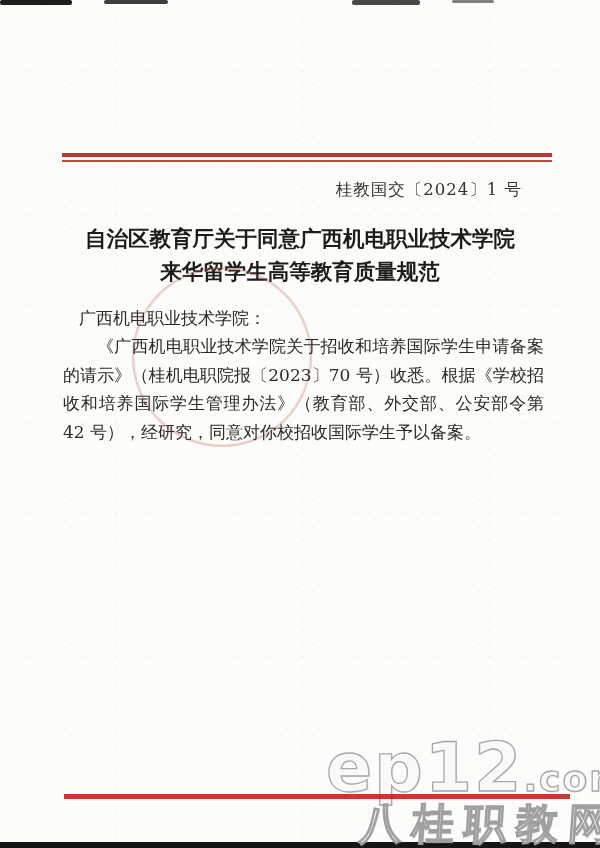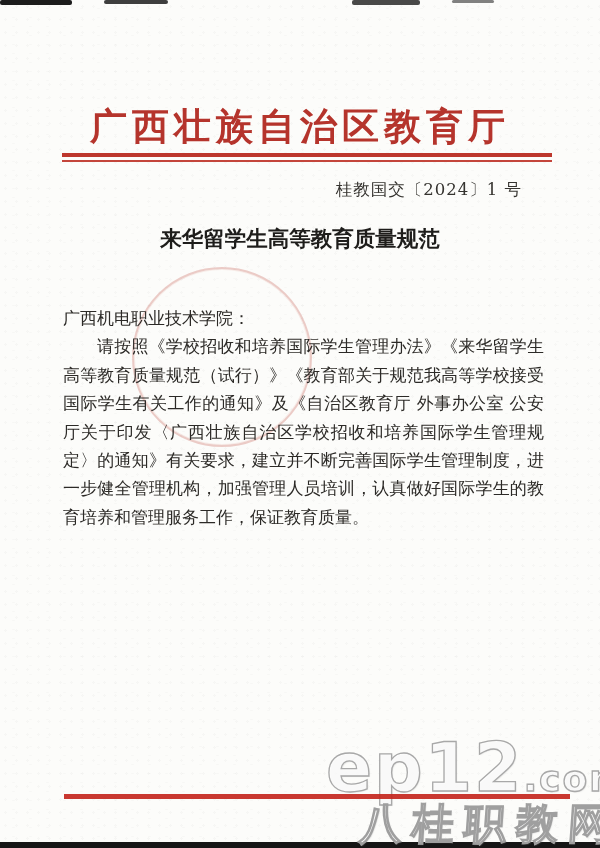--- a/index.html
+++ b/index.html
@@ -96,21 +96,21 @@
   .body-text {
     position: absolute;
     left: 63px; top: 304px;
     width: 481px;
     font-size: 17px;
     line-height: 28.4px;
     color: #2c2a27;
     text-align: justify;
     font-family: "DejaVu Serif", "Liberation Serif", serif;
   }
-  .salutation { text-indent: 0; }
+  .salutation { text-indent: 0; margin-left: 16px; }
   .body-para { text-indent: 2em; }
 
   
   .wm-site {
     position: absolute;
     left: 326px; top: 728px;
     white-space: nowrap;
     color: rgba(255,255,255,0.78);
     -webkit-text-stroke: 1.3px #a8a8a8;
     text-shadow: 1px 1px 1px rgba(160,160,160,0.25);
@@ -147,36 +147,36 @@
 </head>
 <body>
 
 <div class="page">
 
   <div class="scan-mark m1"></div>
   <div class="scan-mark m2"></div>
   <div class="scan-mark m3"></div>
   <div class="scan-mark m4"></div>
 
-  <h1 class="issuer">广西壮族自治区教育厅</h1>
   <div class="rule-thick"></div>
   <div class="rule-thin"></div>
 
   <div class="doc-number">桂教国交〔2024〕1 号</div>
 
   <h2 class="doc-title">
+    <span class="t-line">自治区教育厅关于同意广西机电职业技术学院</span>
     <span class="t-line">来华留学生高等教育质量规范</span>
   </h2>
 
   <div class="seal-arc"></div>
 
   <main class="body-text">
     <p class="salutation">广西机电职业技术学院：</p>
     <div>
-        <p class="body-para">请按照《学校招收和培养国际学生管理办法》《来华留学生高等教育质量规范（试行）》《教育部关于规范我高等学校接受国际学生有关工作的通知》及《自治区教育厅 外事办公室 公安厅关于印发〈广西壮族自治区学校招收和培养国际学生管理规定〉的通知》有关要求，建立并不断完善国际学生管理制度，进一步健全管理机构，加强管理人员培训，认真做好国际学生的教育培养和管理服务工作，保证教育质量。</p>
+        <p class="body-para">《广西机电职业技术学院关于招收和培养国际学生申请备案的请示》（桂机电职院报〔2023〕70 号）收悉。根据《学校招收和培养国际学生管理办法》（教育部、外交部、公安部令第 42 号），经研究，同意对你校招收国际学生予以备案。</p>
       </div>
   </main>
 
   <div class="wm-site">
     <span class="wm-main">ep12</span><span class="wm-suffix">.com</span>
   </div>
   <div class="wm-redline"></div>
   <div class="wm-cn">八桂职教网</div>
 
   <div class="bottom-band"></div>

